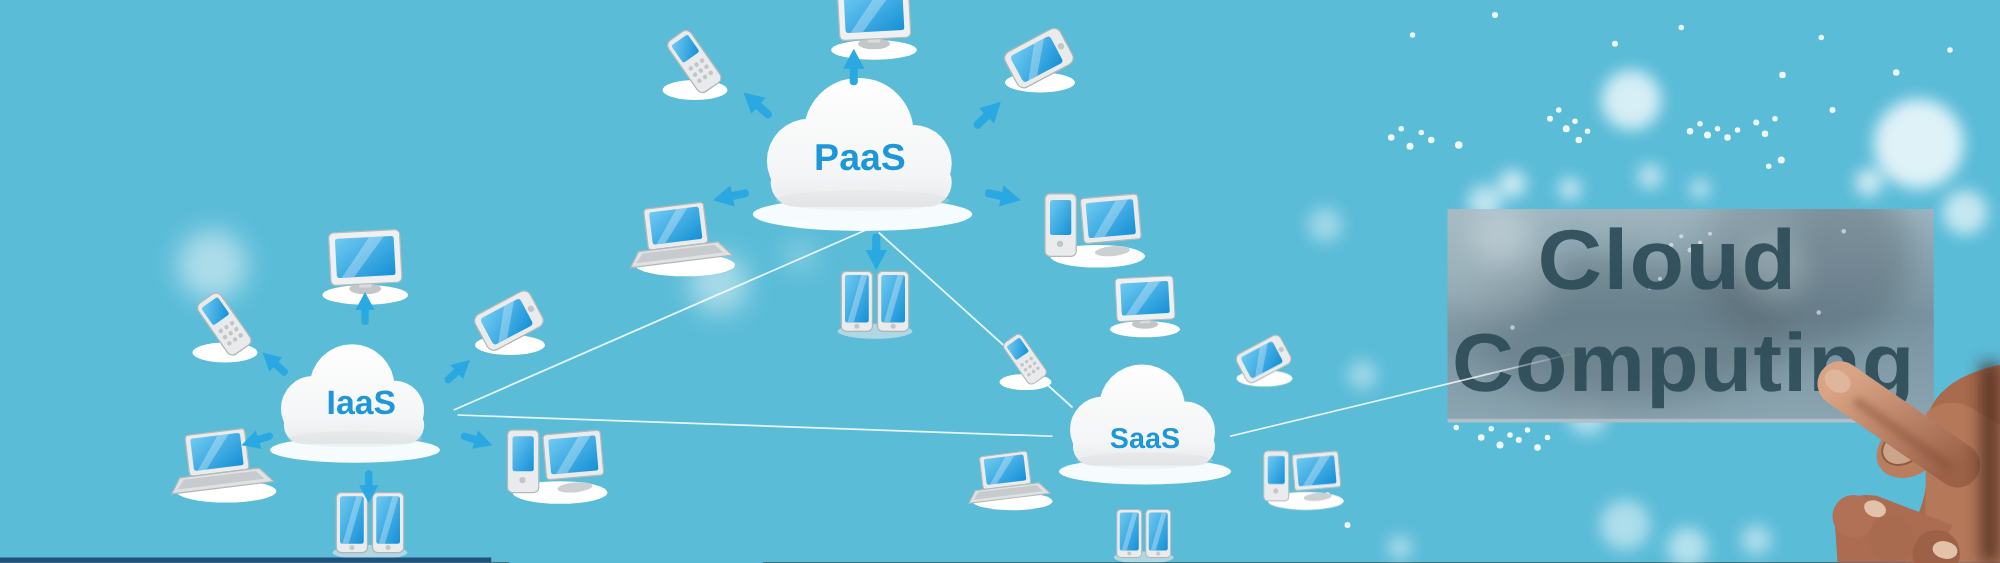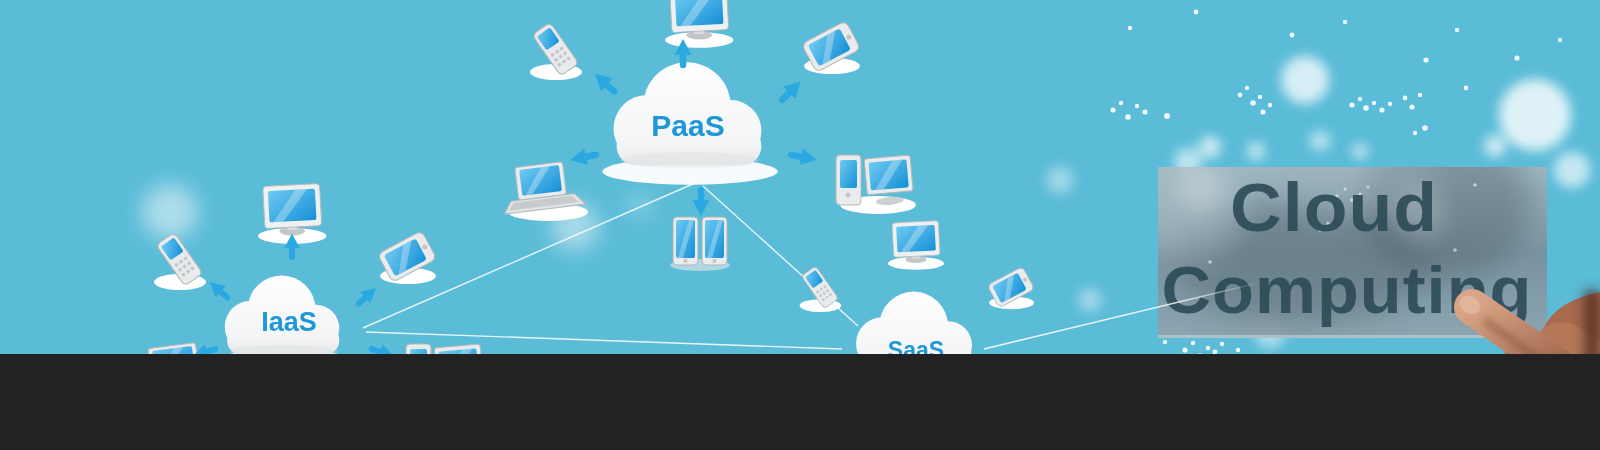--- a/index.html
+++ b/index.html
@@ -1,16 +1,16 @@
 <!DOCTYPE html>
 <html><head>
 <meta charset="utf-8">
 <style>
   html,body{margin:0;padding:0;background:#222;}
-  .stage{position:relative;width:1600px;height:354px;overflow:hidden;background:#5bbcd8;
+  .stage{position:relative;width:1600px;height:450px;overflow:hidden;background:#5bbcd8;
          font-family:"Liberation Sans",sans-serif;}
   svg{position:absolute;left:0;top:0;display:block;}
   text{font-family:"Liberation Sans","DejaVu Sans",sans-serif;}
   .cloud-label{font-weight:bold;fill:#1e97d8;}
   .panel-text{font-weight:bold;fill:#2d4c58;opacity:.92;letter-spacing:1px;}
 </style>
 </head>
 <body>
 
 <div class="stage">

